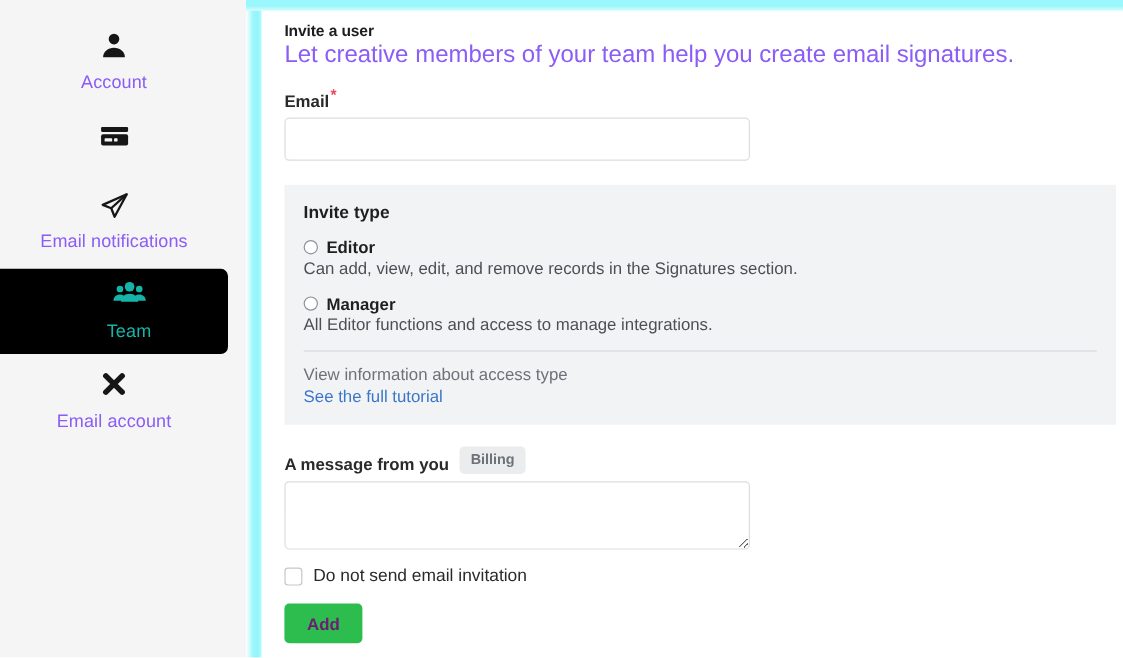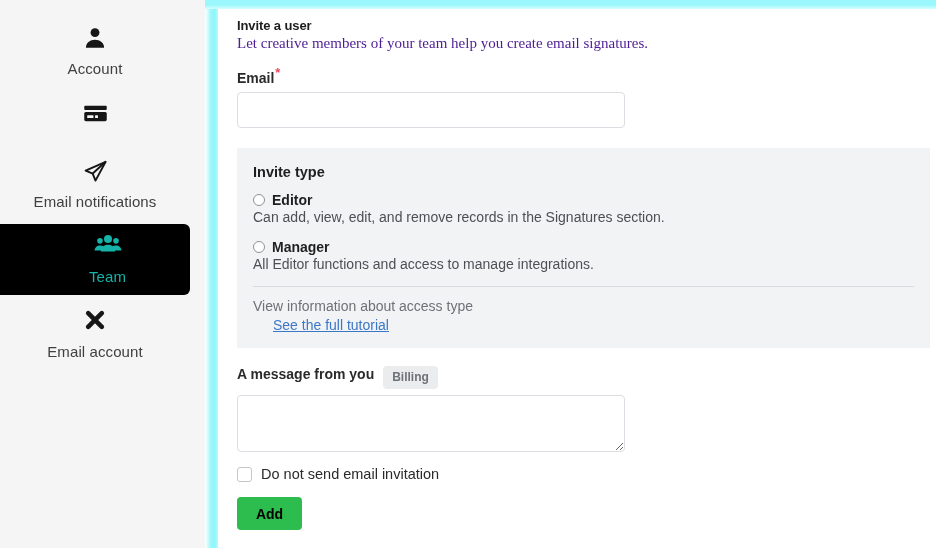--- a/index.html
+++ b/index.html
@@ -46,21 +46,21 @@
     height: 30px;
     line-height: 30px;
     margin: 0 auto 5px auto;
     color: #161616;
   }
   .nav-icon svg { display: block; margin: 0 auto; }
 
   .nav-label {
     display: block;
     font-size: 15px;
-    color: #404040;
+    color: #8b5cf6;
     letter-spacing: 0.1px;
   }
   .nav-item.active .nav-label { color: #15b3a8; }
 
   
   #glow-left {
     position: absolute;
     left: 205px; top: 0;
     width: 13px; height: 548px;
     background: linear-gradient(to right,
@@ -95,24 +95,23 @@
   }
 
   #page-title {
     font-size: 13px;
     font-weight: bold;
     color: #1d1d1d;
     margin: 0 0 2px 0;
     letter-spacing: -0.1px;
   }
   #page-subtitle {
-    font-size: 15px;
-    color: #4c1d95;
+    font-size: 20px;
+    color: #8b5cf6;
     margin: 0 0 18px 0;
-    font-family: Liberation Serif, serif;
   }
 
   .field-label {
     font-size: 14px;
     font-weight: bold;
     color: #2a2a2a;
     margin-bottom: 6px;
     display: block;
   }
   .req-star {
@@ -182,30 +181,28 @@
   }
 
   #access-info {
     font-size: 14px;
     color: #6d7278;
     margin-bottom: 2px;
   }
   #tutorial-link {
     font-size: 14px;
     color: #3b77c8;
-    text-decoration: underline;
     cursor: pointer;
     display: inline-block;
-    margin-left: 20px;
   }
 
   
   #message-label-row {
     display: flex;
-    align-items: flex-start;
+    align-items: flex-end;
     margin-top: 18px;
     margin-bottom: 6px;
   }
   #message-label {
     font-size: 14px;
     font-weight: bold;
     color: #2a2a2a;
   }
   #optional-badge {
     margin-left: 9px;
@@ -252,21 +249,21 @@
     cursor: pointer;
   }
 
   #add-button {
     margin-top: 15px;
     width: 65px;
     height: 33px;
     background: #2cbd4e;
     border: none;
     border-radius: 4px;
-    color: #000000;
+    color: #701a75;
     font-family: "Liberation Sans", sans-serif;
     font-size: 14px;
     font-weight: bold;
     cursor: pointer;
   }
 </style>
 </head>
 <body>
 
 <div id="app">

